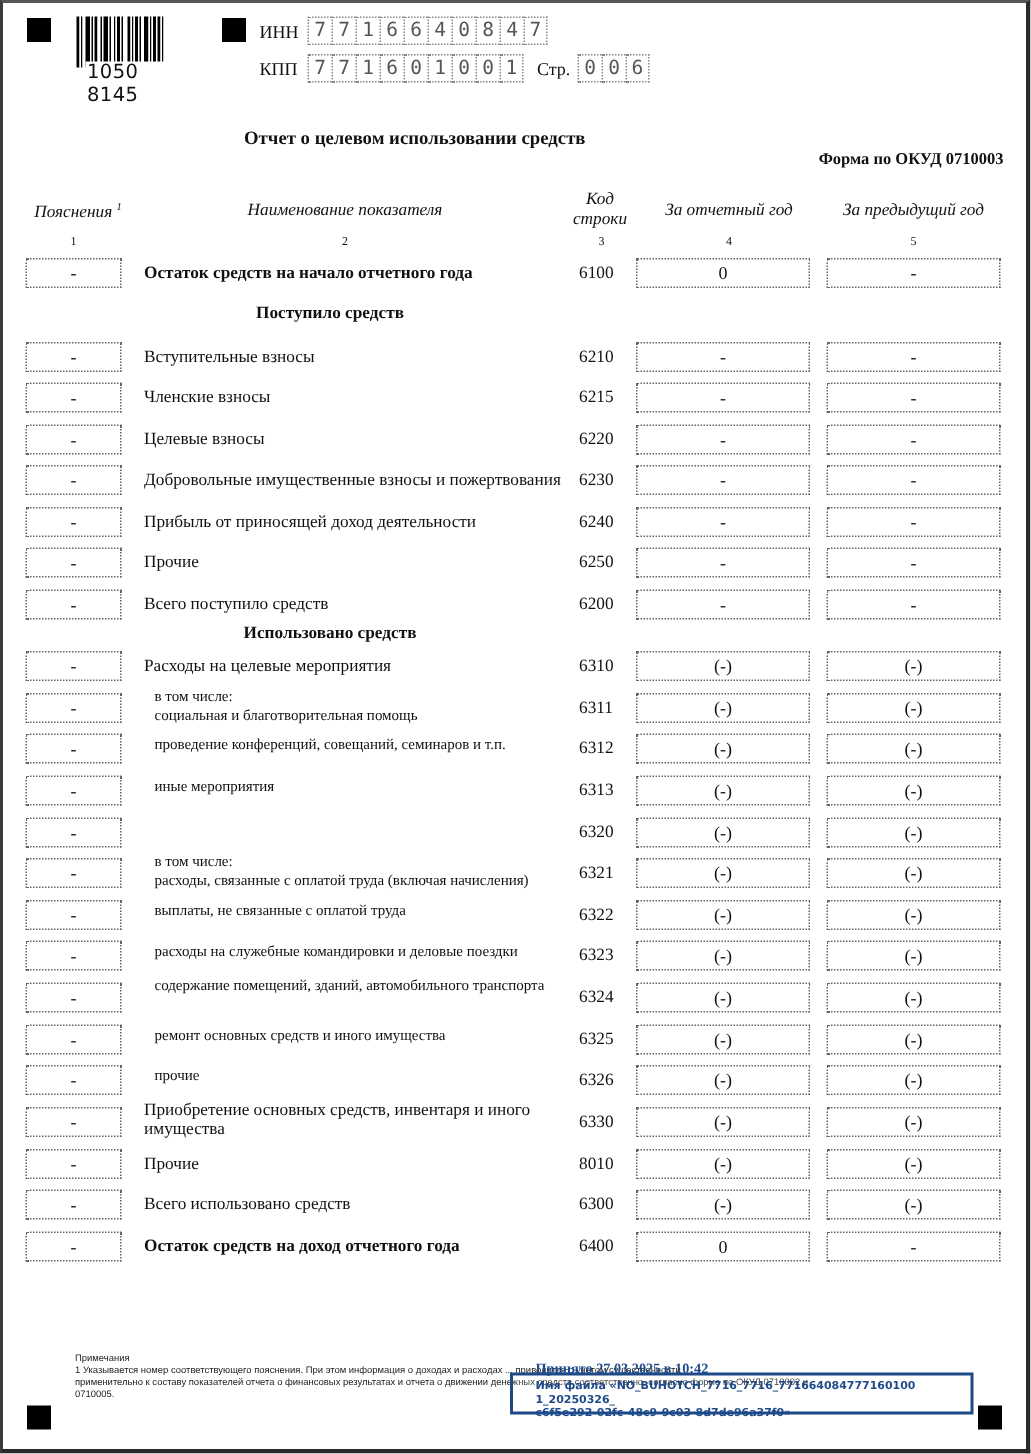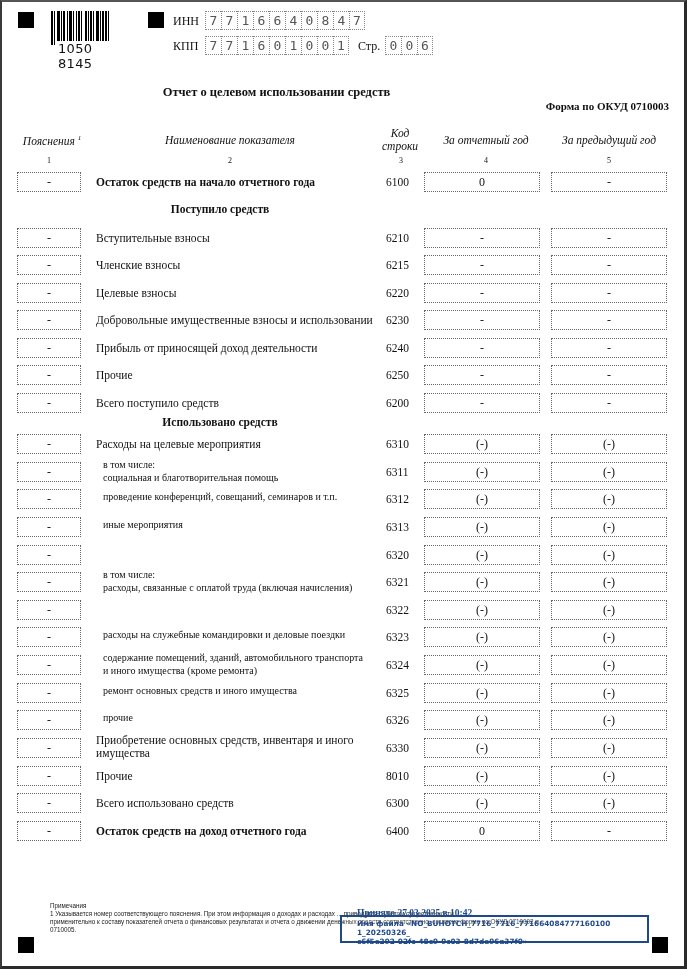--- a/index.html
+++ b/index.html
@@ -170,21 +170,21 @@
     </div>
     <div class="row" style="top: 283px;">
       <div class="box note">-</div>
       <div class="rname" style="top: 0px; line-height: 20px;">Целевые взносы</div>
       <div class="rcode">6220</div>
       <div class="box cur">-</div>
       <div class="box prev">-</div>
     </div>
     <div class="row" style="top: 310px;">
       <div class="box note">-</div>
-      <div class="rname" style="top: 0px; line-height: 20px;">Добровольные имущественные взносы и использовании</div>
+      <div class="rname" style="top: 0px; line-height: 20px;">Добровольные имущественные взносы и пожертвования</div>
       <div class="rcode">6230</div>
       <div class="box cur">-</div>
       <div class="box prev">-</div>
     </div>
     <div class="row" style="top: 338px;">
       <div class="box note">-</div>
       <div class="rname" style="top: 0px; line-height: 20px;">Прибыль от приносящей доход деятельности</div>
       <div class="rcode">6240</div>
       <div class="box cur">-</div>
       <div class="box prev">-</div>
@@ -245,36 +245,36 @@
       <div class="rname sub twoline" style="top: -4px;">
         <div>в том числе:</div>
         <div>расходы, связанные с оплатой труда (включая начисления)</div>
       </div>
       <div class="rcode">6321</div>
       <div class="box cur">(-)</div>
       <div class="box prev">(-)</div>
     </div>
     <div class="row" style="top: 600px;">
       <div class="box note">-</div>
+      <div class="rname sub" style="top: 0px; line-height: 16px;">выплаты, не связанные с оплатой труда</div>
       <div class="rcode">6322</div>
       <div class="box cur">(-)</div>
       <div class="box prev">(-)</div>
     </div>
     <div class="row" style="top: 627px;">
       <div class="box note">-</div>
       <div class="rname sub" style="top: 0px; line-height: 16px;">расходы на служебные командировки и деловые поездки</div>
       <div class="rcode">6323</div>
       <div class="box cur">(-)</div>
       <div class="box prev">(-)</div>
     </div>
     <div class="row" style="top: 655px;">
       <div class="box note">-</div>
       <div class="rname sub twoline" style="top: -4px;">
         <div>содержание помещений, зданий, автомобильного транспорта</div>
-        <div>и иного имущества (кроме ремонта)</div>
       </div>
       <div class="rcode">6324</div>
       <div class="box cur">(-)</div>
       <div class="box prev">(-)</div>
     </div>
     <div class="row" style="top: 683px;">
       <div class="box note">-</div>
       <div class="rname sub" style="top: 0px; line-height: 16px;">ремонт основных средств и иного имущества</div>
       <div class="rcode">6325</div>
       <div class="box cur">(-)</div>

